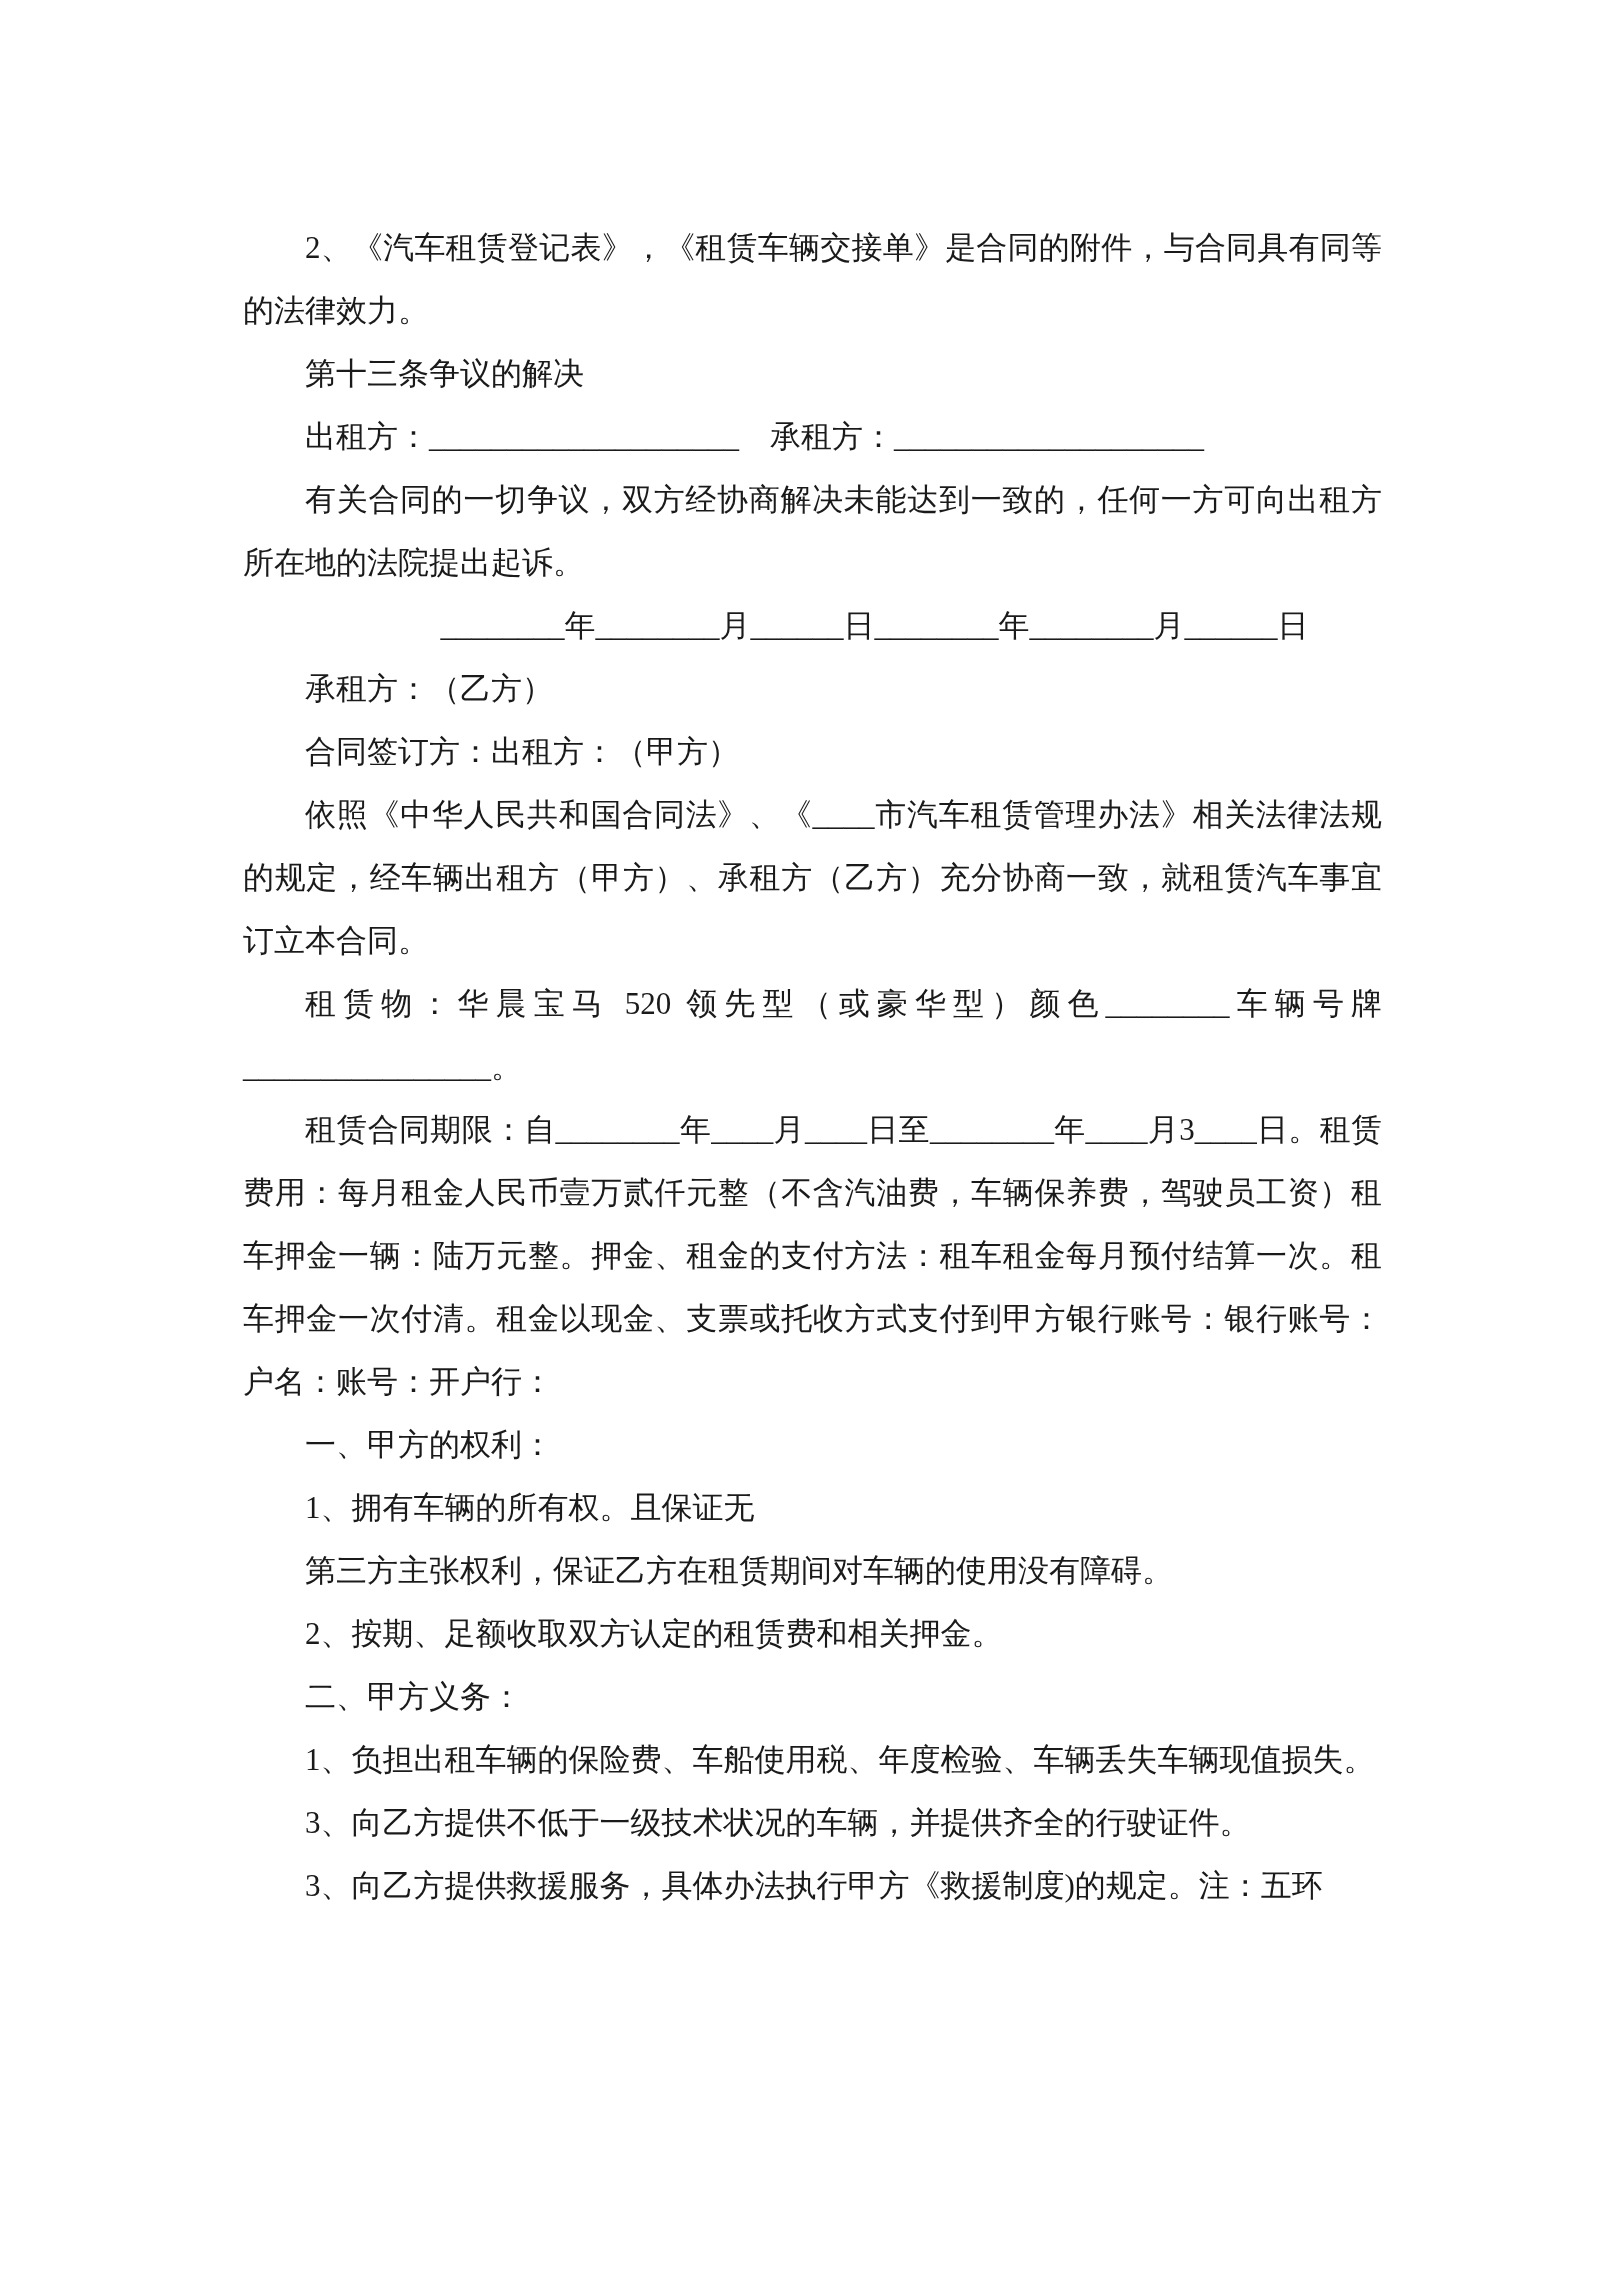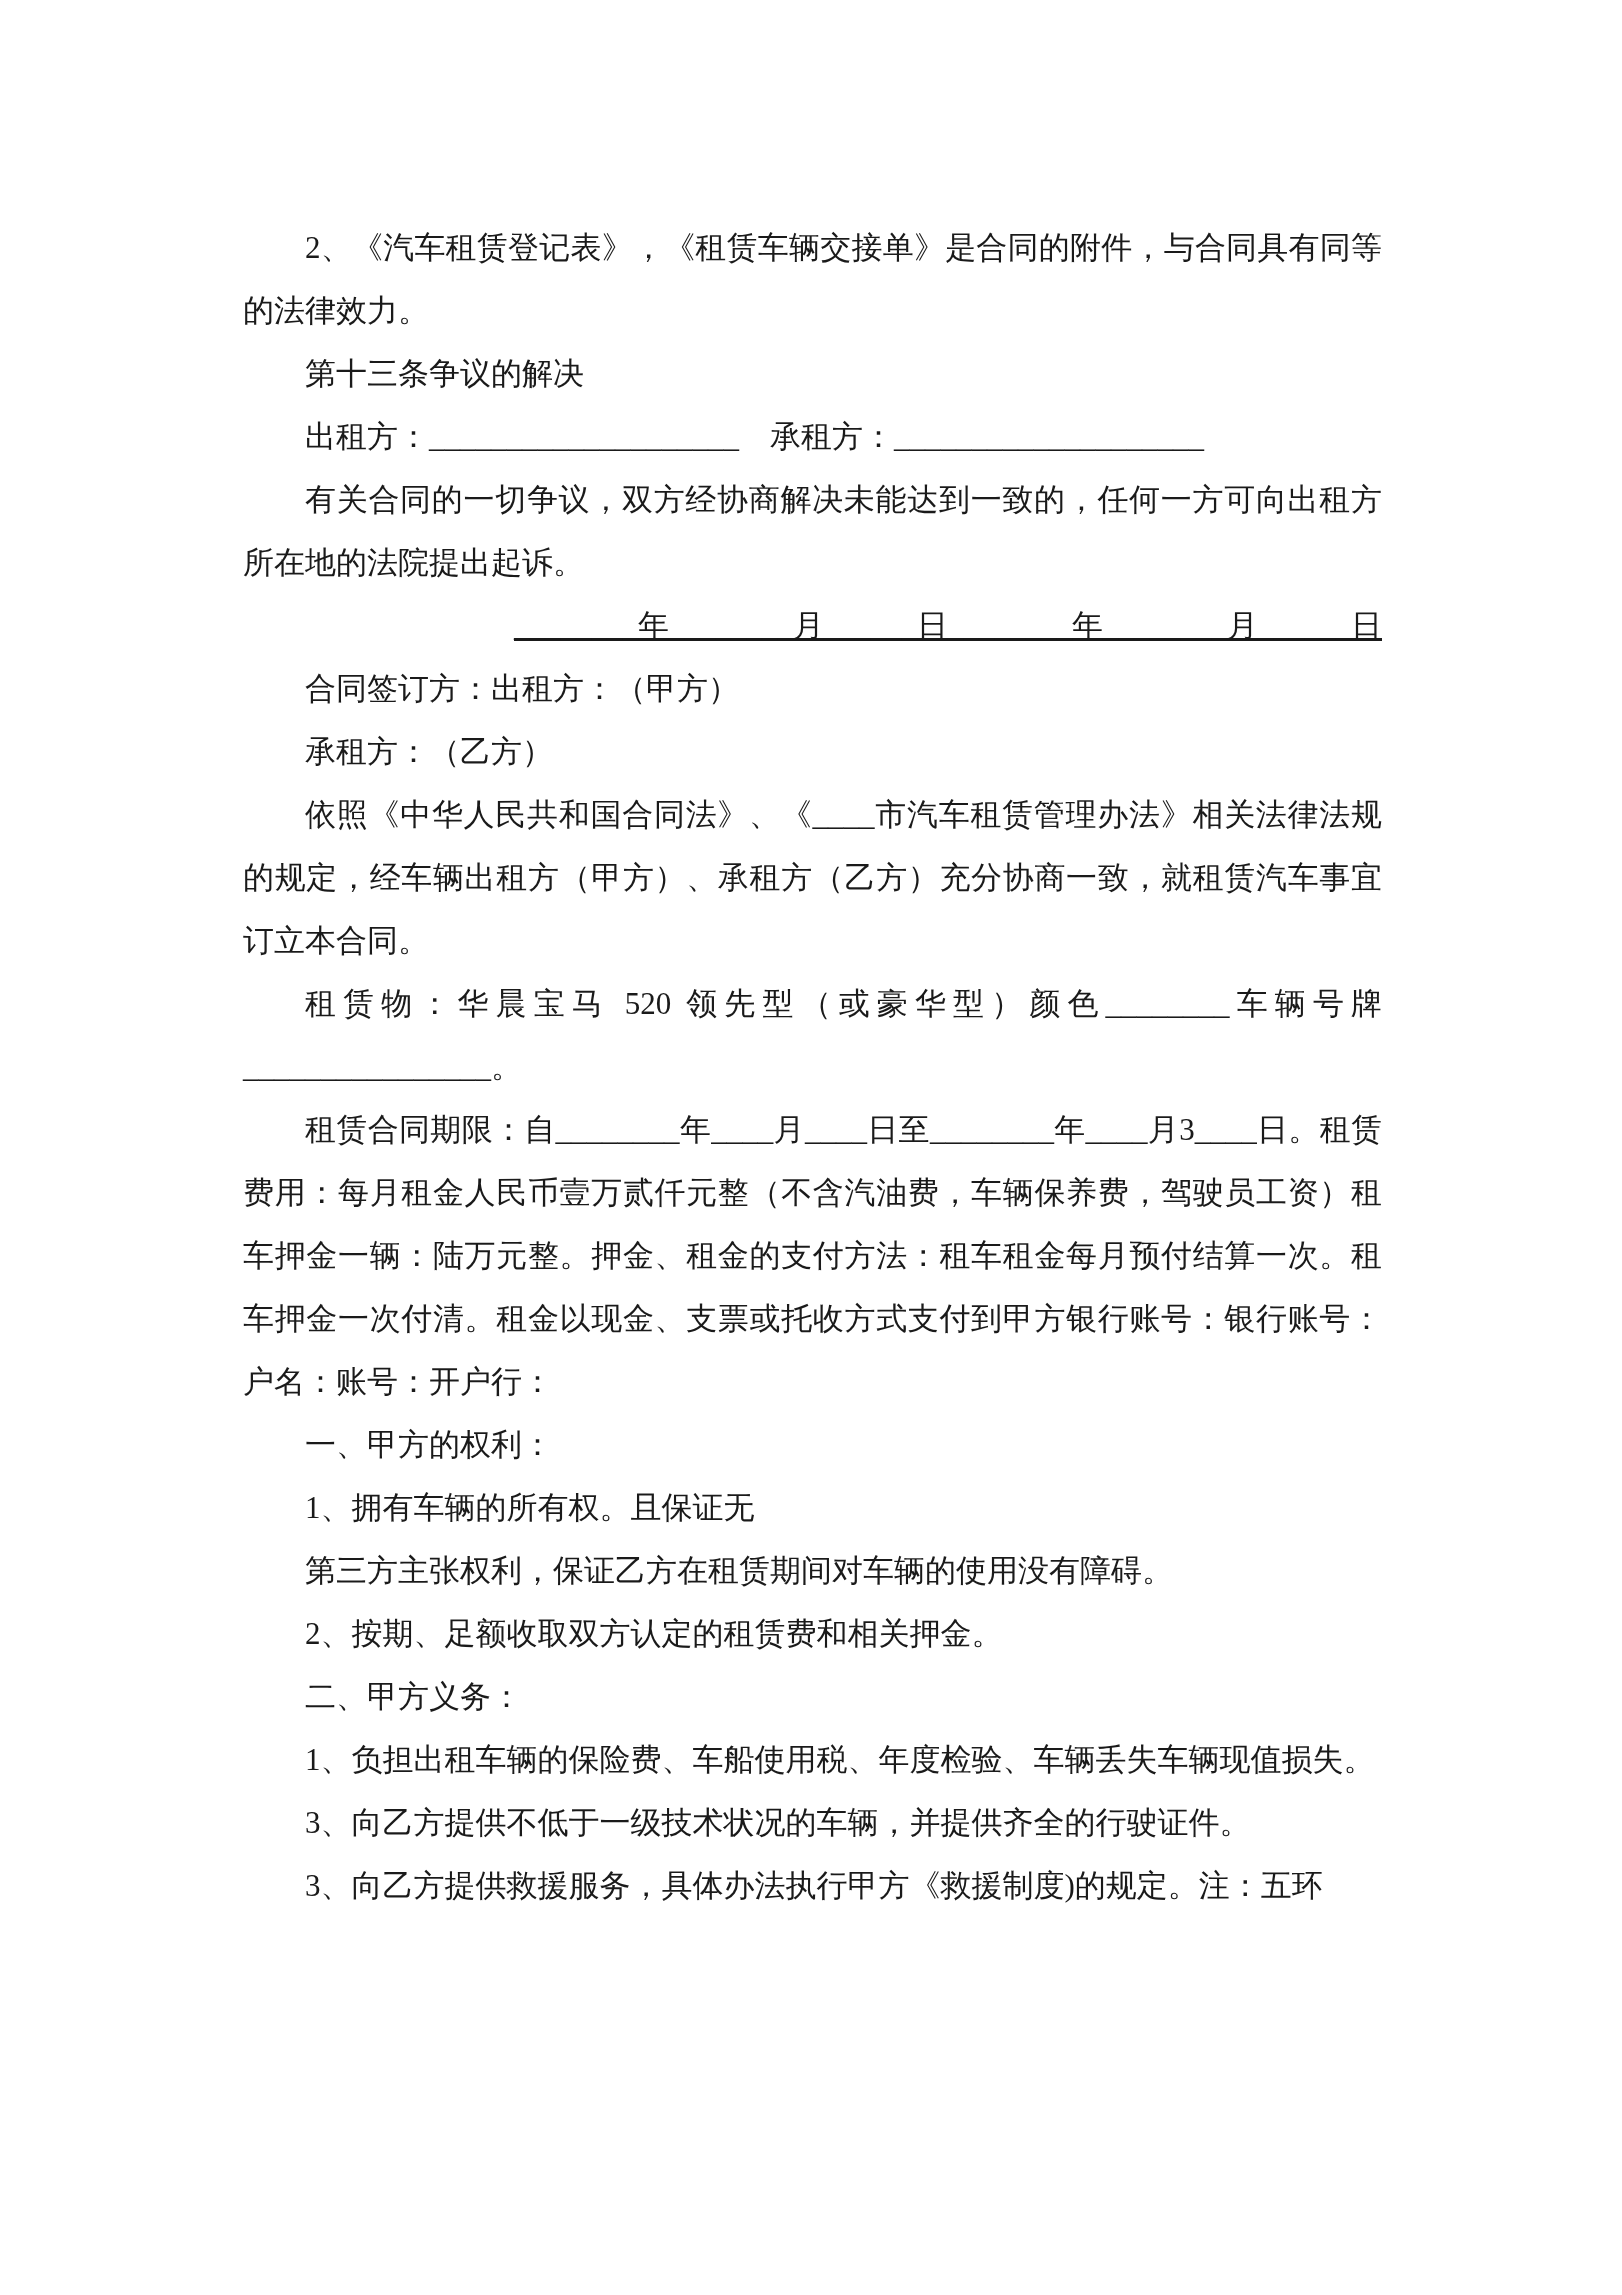--- a/index.html
+++ b/index.html
@@ -23,36 +23,35 @@
   }
   .doc p {
     margin: 0;
     padding: 0;
     text-indent: 2em;
     text-align: justify;
     word-spacing: normal;
   }
   .doc p.date-line {
     text-indent: 4em;
-    text-align: right;
-    text-decoration: underline;
+    text-align: center;
   }
 </style>
 </head>
 <body>
 
 <div class="page">
   <div class="doc">
     <p>2、《汽车租赁登记表》，《租赁车辆交接单》是合同的附件，与合同具有同等的法律效力。</p>
     <p>第十三条争议的解决</p>
     <p>出租方：____________________　承租方：____________________</p>
     <p>有关合同的一切争议，双方经协商解决未能达到一致的，任何一方可向出租方所在地的法院提出起诉。</p>
     <p class="date-line">________年________月______日________年________月______日</p>
+    <p>承租方：（乙方）</p>
     <p>合同签订方：出租方：（甲方）</p>
-    <p>承租方：（乙方）</p>
     <p>依照《中华人民共和国合同法》、《____市汽车租赁管理办法》相关法律法规的规定，经车辆出租方（甲方）、承租方（乙方）充分协商一致，就租赁汽车事宜订立本合同。</p>
     <p>租赁物：华晨宝马 520 领先型（或豪华型）颜色________车辆号牌________________。</p>
     <p>租赁合同期限：自________年____月____日至________年____月3____日。租赁费用：每月租金人民币壹万贰仟元整（不含汽油费，车辆保养费，驾驶员工资）租车押金一辆：陆万元整。押金、租金的支付方法：租车租金每月预付结算一次。租车押金一次付清。租金以现金、支票或托收方式支付到甲方银行账号：银行账号：户名：账号：开户行：</p>
     <p>一、甲方的权利：</p>
     <p>1、拥有车辆的所有权。且保证无</p>
     <p>第三方主张权利，保证乙方在租赁期间对车辆的使用没有障碍。</p>
     <p>2、按期、足额收取双方认定的租赁费和相关押金。</p>
     <p>二、甲方义务：</p>
     <p>1、负担出租车辆的保险费、车船使用税、年度检验、车辆丢失车辆现值损失。</p>
     <p>3、向乙方提供不低于一级技术状况的车辆，并提供齐全的行驶证件。</p>

